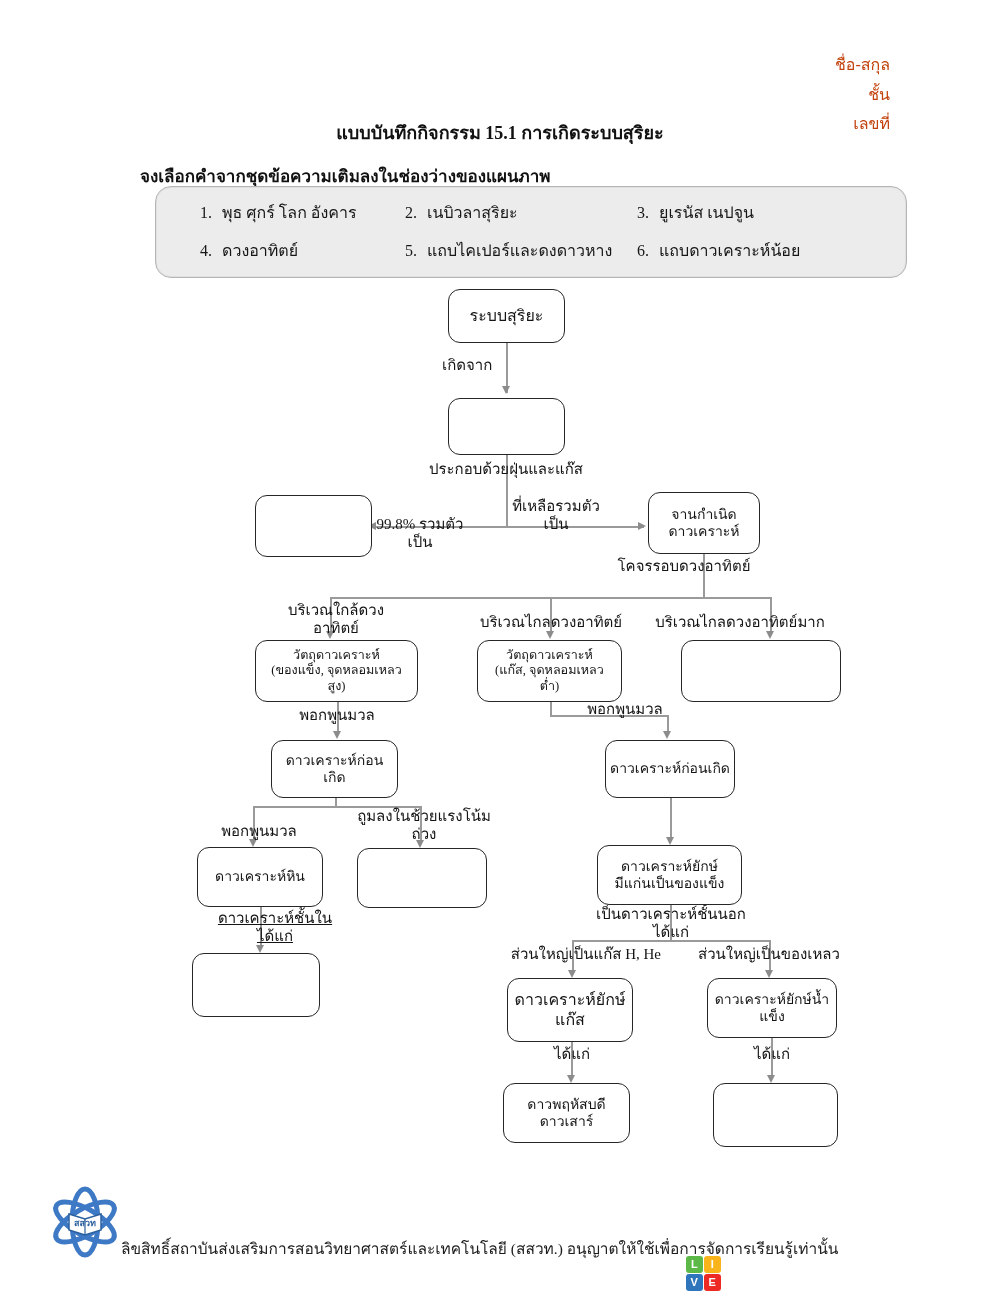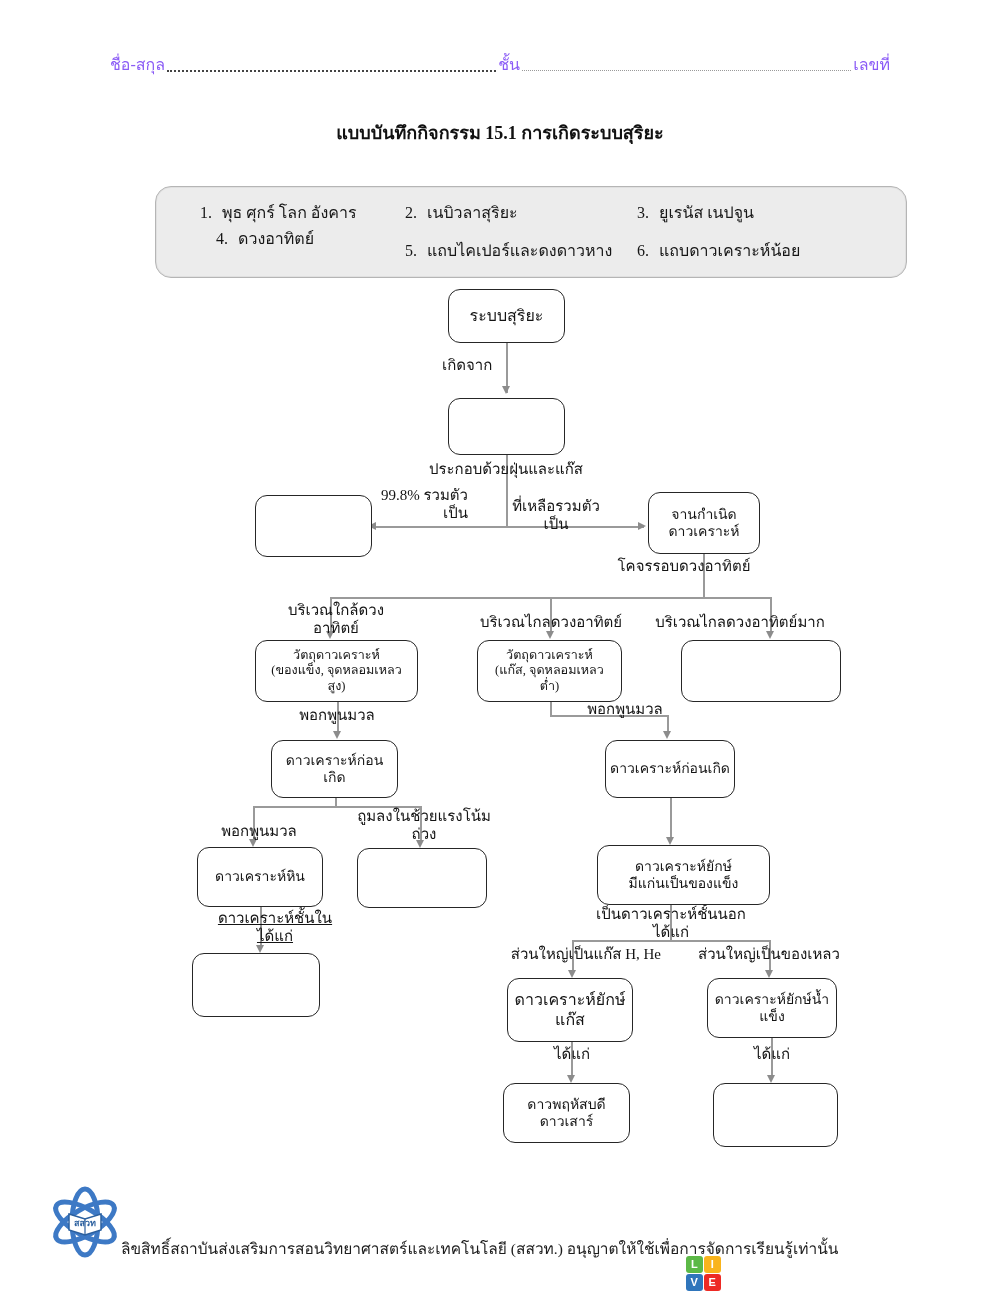--- a/index.html
+++ b/index.html
@@ -1,20 +1,20 @@
 <!DOCTYPE html>
 <html lang="th"><head>
 <meta charset="utf-8">
 <style>
   html,body{margin:0;padding:0;background:#fff;}
   .page{position:relative;width:1000px;height:1294px;background:#ffffff;overflow:hidden;
         font-family:"Liberation Serif","DejaVu Sans",serif;color:#1a1a1a;}
   
-  .hdr{position:absolute;left:110px;top:52px;width:780px;display:flex;align-items:flex-start;
-       font-size:16px;color:#8b5cf6;}
+  .hdr{position:absolute;left:110px;top:52px;width:780px;display:flex;align-items:flex-end;
+       font-size:16px;color:#c2410c;flex-direction:column;}
   .hdr .dots{flex:1;border-bottom:2px dotted #444;height:18px;margin:0 2px 3px 2px;}
   .hdr .dots.light{border-bottom:1.6px dotted #9a9a9a;}
   .title{position:absolute;left:0;top:118px;width:1000px;text-align:center;font-weight:bold;
          font-size:18px;color:#111;}
   .instruction{position:absolute;left:140px;top:162px;font-weight:bold;font-size:17px;color:#111;}
   
   .wordbank{position:absolute;left:155px;top:186px;width:750px;height:90px;background:#ececec;
             border:1px solid #b5b5b5;border-radius:16px;box-shadow:0 0 0 1px #e0e0e0 inset;}
   .wb-item{position:absolute;font-size:16px;color:#161616;white-space:nowrap;}
   .wb-no{display:inline-block;min-width:22px;}
@@ -51,32 +51,33 @@
 
   <div class="hdr">
     <span>ชื่อ-สกุล</span>
     <span class="dots"></span>
     <span>ชั้น</span>
     <span class="dots light"></span>
     <span>เลขที่</span>
   </div>
 
   <div class="title">แบบบันทึกกิจกรรม 15.1 การเกิดระบบสุริยะ</div>
+  <div class="instruction">จงเลือกคำจากชุดข้อความเติมลงในช่องว่างของแผนภาพ</div>
 
   <div class="wordbank"></div>
   <div class="wb-item" style="left:200px;top:200px;">
     <span class="wb-no">1.</span><span>พุธ ศุกร์  โลก  อังคาร</span>
   </div>
   <div class="wb-item" style="left:405px;top:200px;">
     <span class="wb-no">2.</span><span>เนบิวลาสุริยะ</span>
   </div>
   <div class="wb-item" style="left:637px;top:200px;">
     <span class="wb-no">3.</span><span>ยูเรนัส เนปจูน</span>
   </div>
-  <div class="wb-item" style="left:200px;top:226px;margin-left:16px;">
+  <div class="wb-item" style="left:200px;top:238px;">
     <span class="wb-no">4.</span><span>ดวงอาทิตย์</span>
   </div>
   <div class="wb-item" style="left:405px;top:238px;">
     <span class="wb-no">5.</span><span>แถบไคเปอร์และดงดาวหาง</span>
   </div>
   <div class="wb-item" style="left:637px;top:238px;">
     <span class="wb-no">6.</span><span>แถบดาวเคราะห์น้อย</span>
   </div>
 
   <div class="vl" style="left:506px;top:343px;height:50px;"></div>
@@ -124,21 +125,21 @@
   <div class="vl" style="left:769px;top:940px;height:33px;"></div>
   <div class="ah down" style="left:765px;top:970px;"></div>
 
   <div class="vl" style="left:571px;top:1042px;height:36px;"></div>
   <div class="ah down" style="left:567px;top:1075px;"></div>
   <div class="vl" style="left:771px;top:1038px;height:40px;"></div>
   <div class="ah down" style="left:767px;top:1075px;"></div>
 
   <div class="lbl" style="left:442px;top:357px;width:62px;text-align:left;">เกิดจาก</div>
   <div class="lbl" style="left:400px;top:461px;width:212px;">ประกอบด้วยฝุ่นและแก๊ส</div>
-  <div class="lbl" style="left:372px;top:487px;width:96px;text-align:right;">99.8% รวมตัว
+  <div class="lbl" style="left:372px;top:516px;width:96px;">99.8% รวมตัว
 เป็น</div>
   <div class="lbl" style="left:500px;top:498px;width:112px;">ที่เหลือรวมตัวเป็น</div>
   <div class="lbl" style="left:600px;top:558px;width:168px;">โคจรรอบดวงอาทิตย์</div>
   <div class="lbl" style="left:272px;top:602px;width:128px;">บริเวณใกล้ดวง
 อาทิตย์</div>
   <div class="lbl" style="left:472px;top:614px;width:158px;">บริเวณไกลดวงอาทิตย์</div>
   <div class="lbl" style="left:646px;top:614px;width:188px;">บริเวณไกลดวงอาทิตย์มาก</div>
   <div class="lbl" style="left:294px;top:707px;width:86px;">พอกพูนมวล</div>
   <div class="lbl" style="left:580px;top:701px;width:90px;">พอกพูนมวล</div>
   <div class="lbl" style="left:216px;top:823px;width:86px;">พอกพูนมวล</div>
@@ -163,21 +164,21 @@
 สูง)</div>
   <div class="node sm" style="left:477px;top:640px;width:145px;height:62px;">วัตถุดาวเคราะห์
 (แก๊ส, จุดหลอมเหลว
 ต่ำ)</div>
   <div class="node" style="left:681px;top:640px;width:160px;height:62px;"></div>
   <div class="node" style="left:271px;top:740px;width:127px;height:58px;">ดาวเคราะห์ก่อนเกิด</div>
   <div class="node" style="left:605px;top:740px;width:130px;height:58px;">ดาวเคราะห์ก่อนเกิด</div>
   <div class="node" style="left:197px;top:847px;width:126px;height:60px;">ดาวเคราะห์หิน</div>
   <div class="node" style="left:357px;top:848px;width:130px;height:60px;"></div>
   <div class="node" style="left:192px;top:953px;width:128px;height:64px;"></div>
-  <div class="node" style="left:597px;top:845px;width:173px;height:60px;">ดาวเคราะห์ยักษ์
+  <div class="node" style="left:597px;top:845px;width:145px;height:60px;">ดาวเคราะห์ยักษ์
 มีแก่นเป็นของแข็ง</div>
   <div class="node sm" style="left:507px;top:978px;width:126px;height:64px;font-size:16px;">ดาวเคราะห์ยักษ์แก๊ส</div>
   <div class="node" style="left:707px;top:978px;width:130px;height:60px;">ดาวเคราะห์ยักษ์น้ำ
 แข็ง</div>
   <div class="node" style="left:503px;top:1083px;width:127px;height:60px;">ดาวพฤหัสบดี
 ดาวเสาร์</div>
   <div class="node" style="left:713px;top:1083px;width:125px;height:64px;"></div>
 
   <div class="ipst-logo">
     <svg width="74" height="76" viewBox="-37 -38 74 76">

